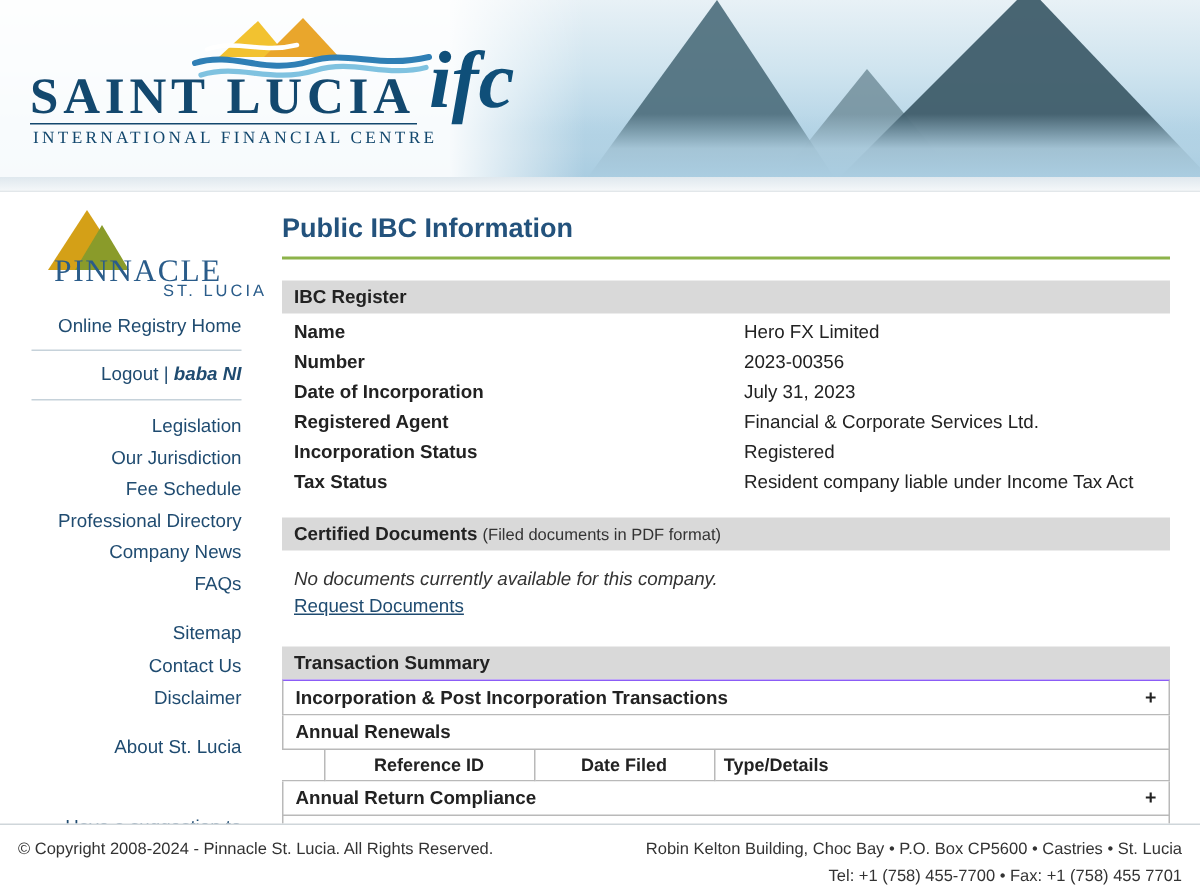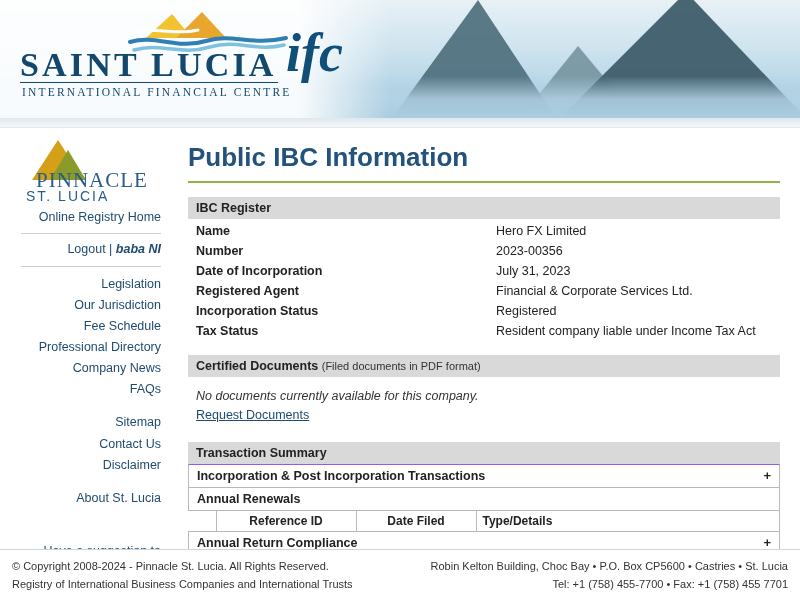--- a/index.html
+++ b/index.html
@@ -146,24 +146,24 @@
   .pinnacle .ptext {
     position: absolute; left: 0; top: 30px;
     width: 140px;
     text-align: center;
     font-family: "Liberation Serif", serif;
     font-size: 21px;
     letter-spacing: 1px;
     color: #2a5c8a;
   }
   .pinnacle .psub {
-    position: absolute; left: 4px; top: 50px;
+    position: absolute; left: 16px; top: 50px;
     width: 140px;
-    text-align: left;
-    font-size: 14px;
+    text-align: right;
+    font-size: 11px;
     letter-spacing: 2px;
     color: #2a5c8a;
   }
   .side-link {
     display: block;
     color: #1f4b70;
     text-decoration: none;
     padding: 1.5px 0;
     line-height: 1.45;
   }
@@ -183,21 +183,21 @@
     line-height: 1.5;
     font-size: 12.5px;
   }
 
   
   .content {
     position: absolute; left: 188px; top: 14px;
     width: 592px;
   }
   .page-title {
-    font-size: 26px;
+    font-size: 18px;
     font-weight: bold;
     color: #23527c;
     font-family: "Liberation Sans", sans-serif;
     padding-bottom: 8px;
   }
   .title-rule {
     height: 2px;
     background: #8db34a;
     margin-bottom: 14px;
   }
@@ -441,21 +441,20 @@
       <div class="acc-row">
         <span>Mortgages, Charges &amp; Releases</span>
         <span class="plus">+</span>
       </div>
     </div>
   </div>
 
   <div class="footer">
     <div class="foot-left">
       <div>© Copyright 2008-2024 - Pinnacle St. Lucia. All Rights Reserved.</div>
-      <div>Registry of International Business Companies and International Trusts</div>
     </div>
     <div class="foot-right">
       <div>Robin Kelton Building, Choc Bay • P.O. Box CP5600 • Castries • St. Lucia</div>
       <div>Tel: +1 (758) 455-7700 • Fax: +1 (758) 455 7701</div>
     </div>
   </div>
 
 </div>
 
 </body></html>

